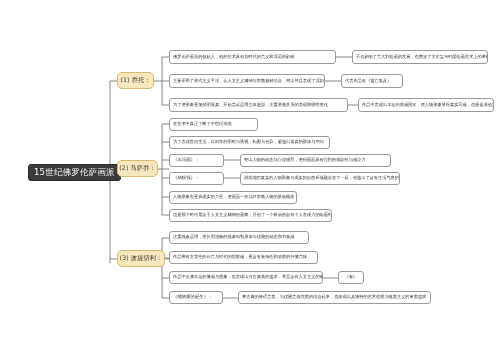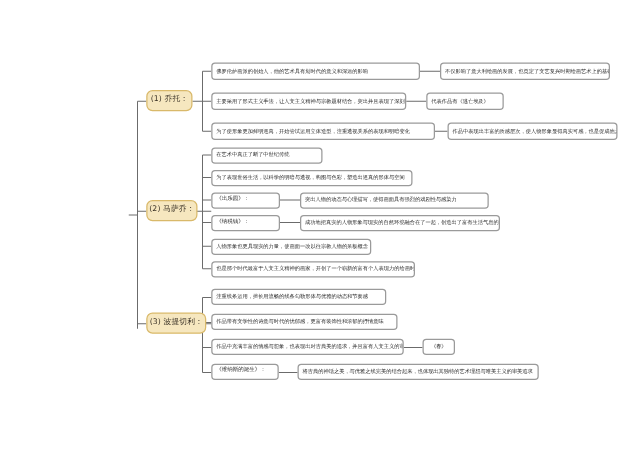--- a/index.html
+++ b/index.html
@@ -118,20 +118,23 @@
       <path d="M162,258 L169,258"></path>
       <path d="M162,278 L169,278"></path>
       <path d="M162,298 L169,298"></path>
 
       <path d="M323,278 L338,278"></path>
 
       <path d="M223,298 L238,298"></path>
     </g>
   </svg>
 
+  <div class="node root" style="left:28px;top:164px;">
+    <span>15世纪佛罗伦萨画派</span>
+  </div>
 
   <div class="node b1" style="left:117px;top:72px;width:37px;height:17px;">
     <span>(1) 乔托：</span>
   </div>
 
   <div class="node leaf" style="left:169px;top:50px;width:167px;height:14px;">
     <span>佛罗伦萨画派的创始人，他的艺术具有划时代的意义和深远的影响</span>
   </div>
   <div class="node leaf3" style="left:352px;top:50px;width:136px;height:14px;">
     <span>不仅影响了意大利绘画的发展，也奠定了文艺复兴时期绘画艺术上的基础</span>

